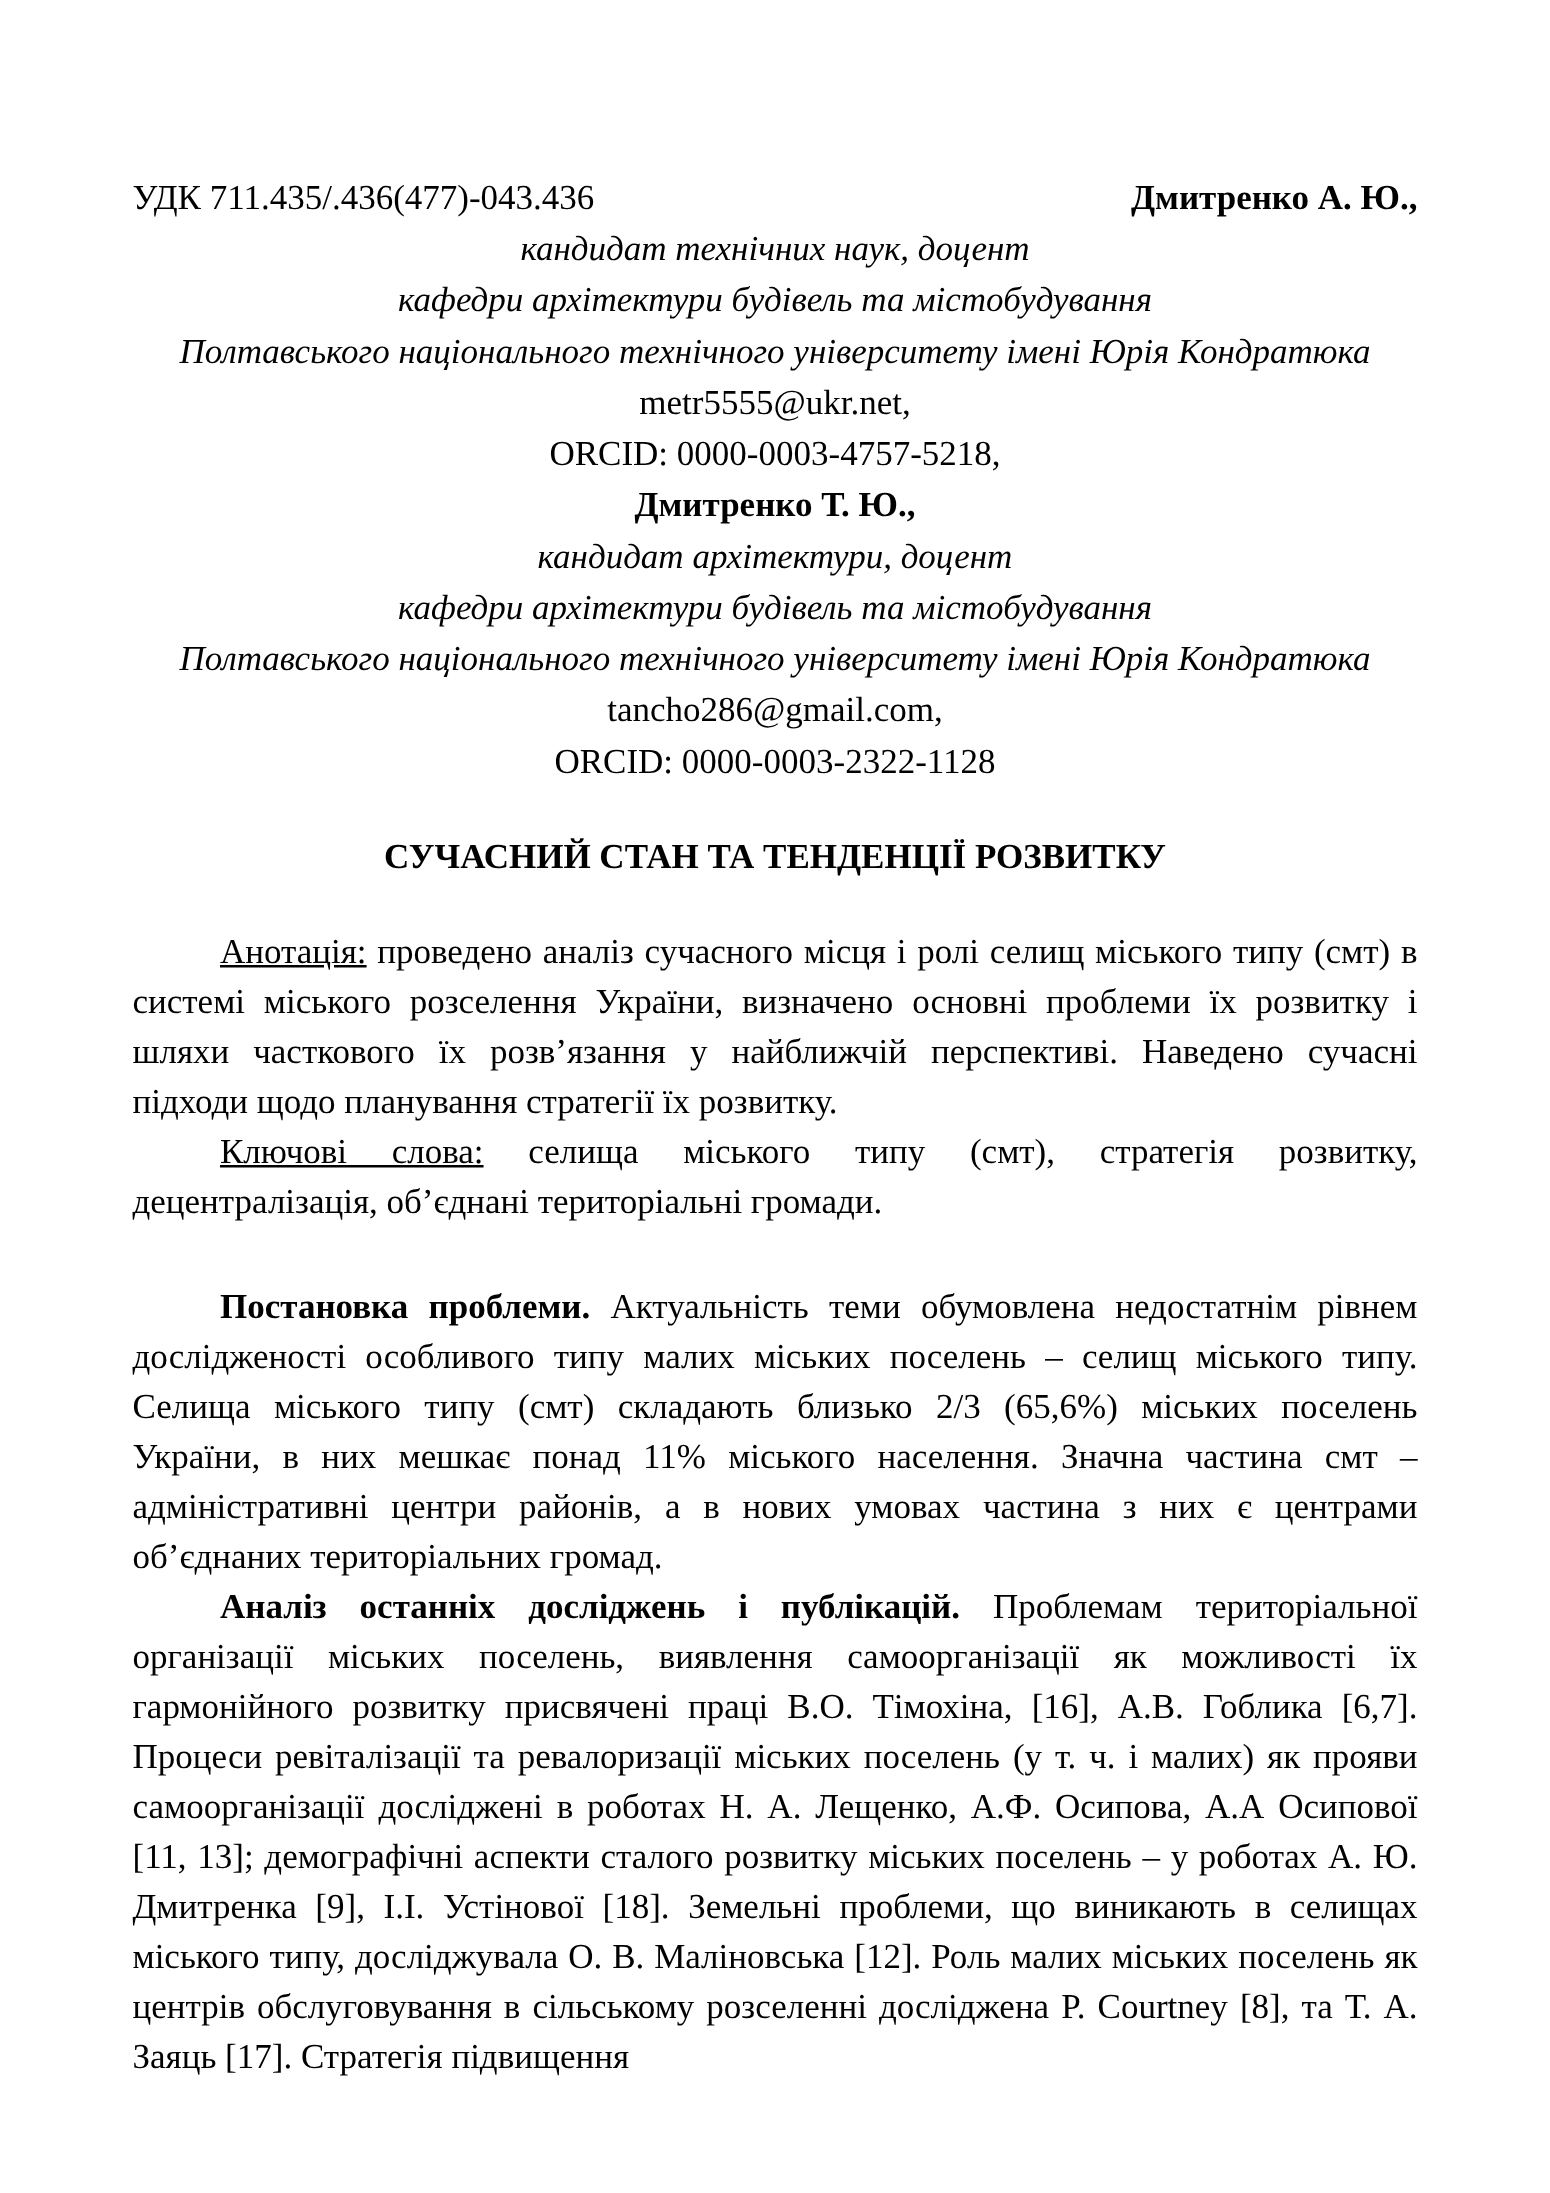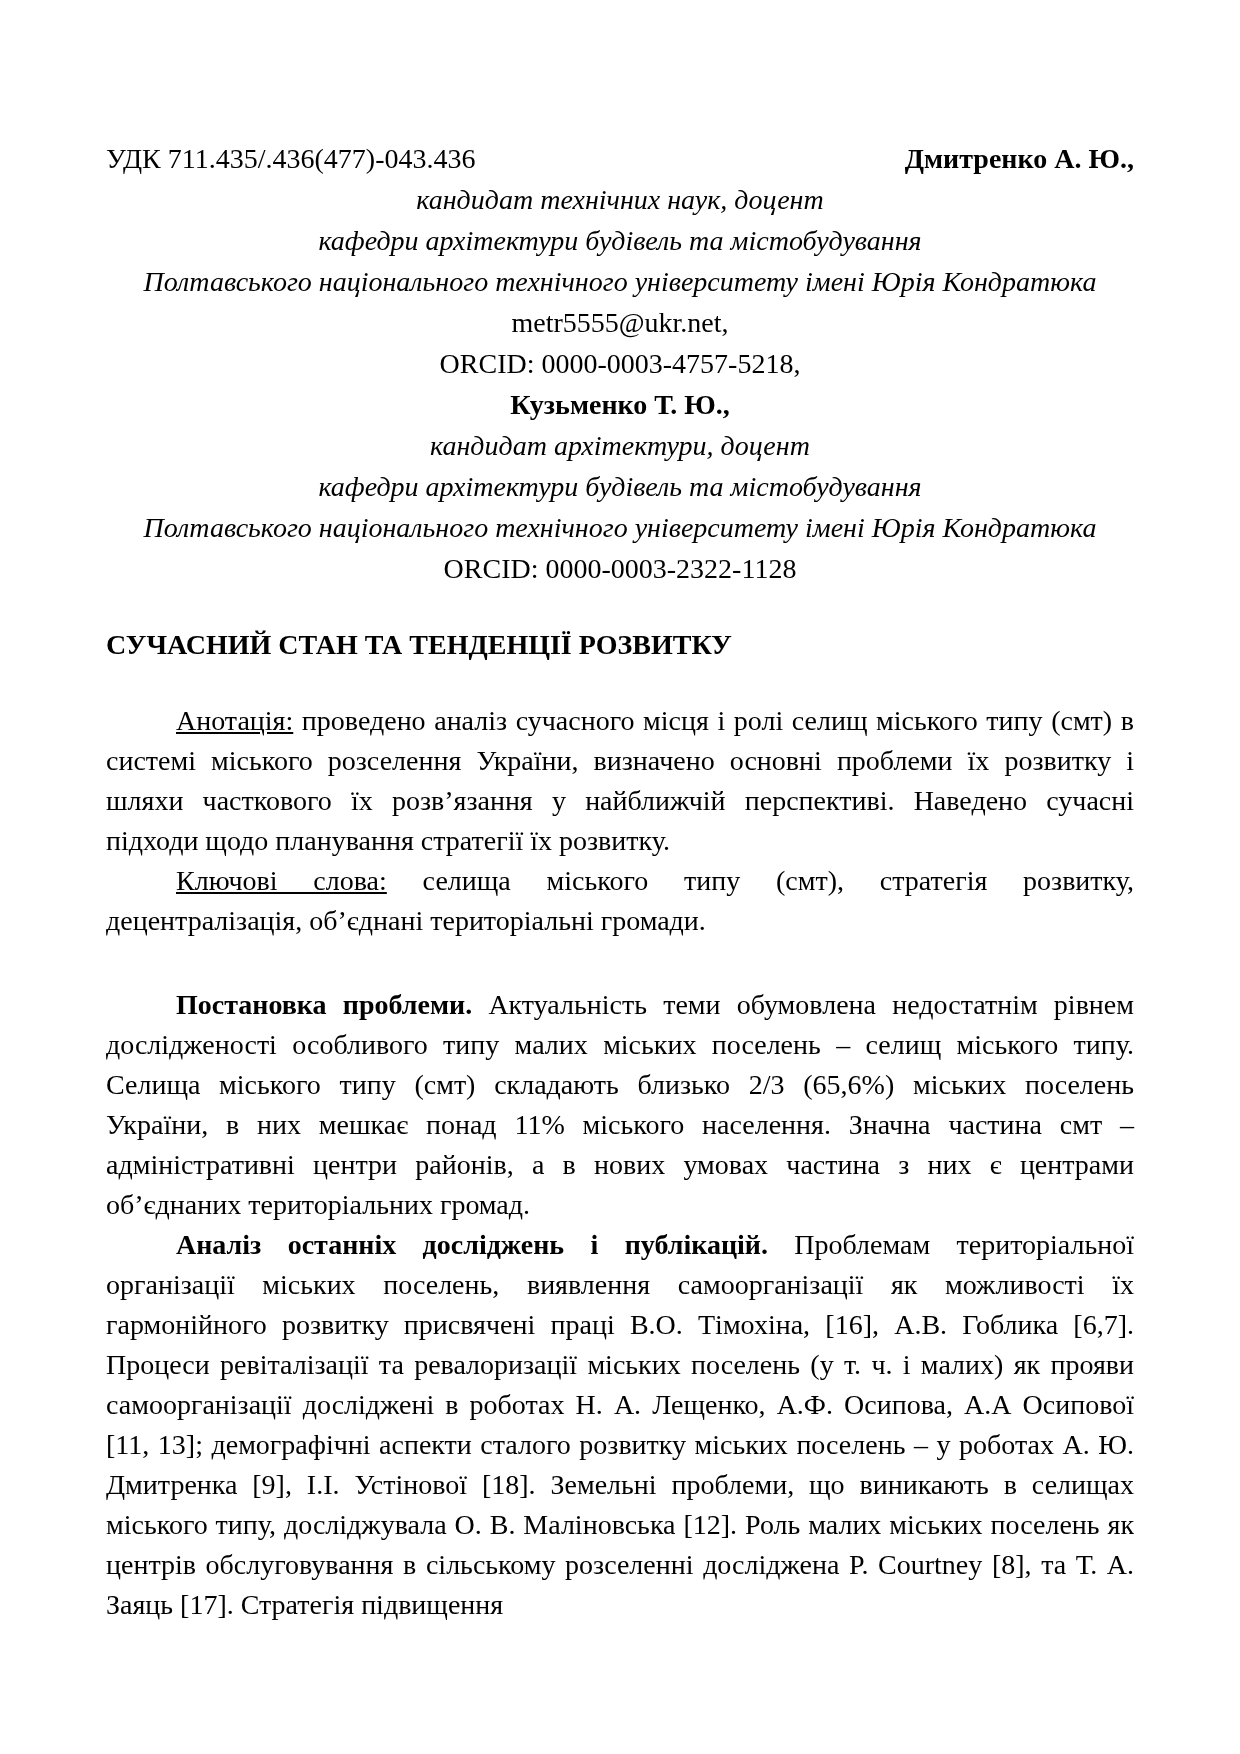--- a/index.html
+++ b/index.html
@@ -30,21 +30,21 @@
   .hline {
     text-align: center;
     line-height: 41px;
     white-space: nowrap;
   }
   .italic { font-style: italic; }
   .bold   { font-weight: bold; }
   .u      { text-decoration: underline; }
   .title-block {
     margin-top: 36px;
-    text-align: left;
+    text-align: center;
     font-weight: bold;
     line-height: 40px;
   }
   .para {
     text-align: justify;
     line-height: 40px;
     text-indent: 70px;
     margin: 0;
   }
   .abstract-para { margin-top: 36px; }
@@ -59,24 +59,25 @@
     <span>УДК 711.435/.436(477)-043.436</span>
     <span class="bold">Дмитренко А. Ю.,</span>
   </div>
 
   <div class="hline italic">кандидат технічних наук, доцент</div>
   <div class="hline italic">кафедри архітектури будівель та містобудування</div>
   <div class="hline italic">Полтавського  національного  технічного університету імені Юрія Кондратюка</div>
   <div class="hline">metr5555@ukr.net,</div>
   <div class="hline">ORCID: 0000-0003-4757-5218,</div>
 
-  <div class="hline bold">Кузьменко Т. Ю.,</div>
+  <div class="hline bold">Дмитренко Т. Ю.,</div>
   <div class="hline italic">кандидат архітектури, доцент</div>
   <div class="hline italic">кафедри архітектури будівель та містобудування</div>
   <div class="hline italic">Полтавського  національного  технічного університету імені Юрія Кондратюка</div>
+  <div class="hline">tancho286@gmail.com,</div>
   <div class="hline">ORCID: 0000-0003-2322-1128</div>
 
   <div class="title-block">
     <div>СУЧАСНИЙ СТАН ТА ТЕНДЕНЦІЇ РОЗВИТКУ</div>
   </div>
 
   <p class="para abstract-para"><span class="u">Анотація:</span><span> проведено аналіз сучасного місця і ролі селищ міського типу (смт) в системі міського розселення України, визначено основні проблеми їх розвитку і шляхи часткового їх розв’язання у найближчій перспективі. Наведено сучасні підходи щодо планування стратегії їх розвитку.</span></p>
 
   <p class="para"><span class="u">Ключові слова:</span><span> селища міського типу (смт), стратегія розвитку, децентралізація, об’єднані територіальні громади.</span></p>
 

